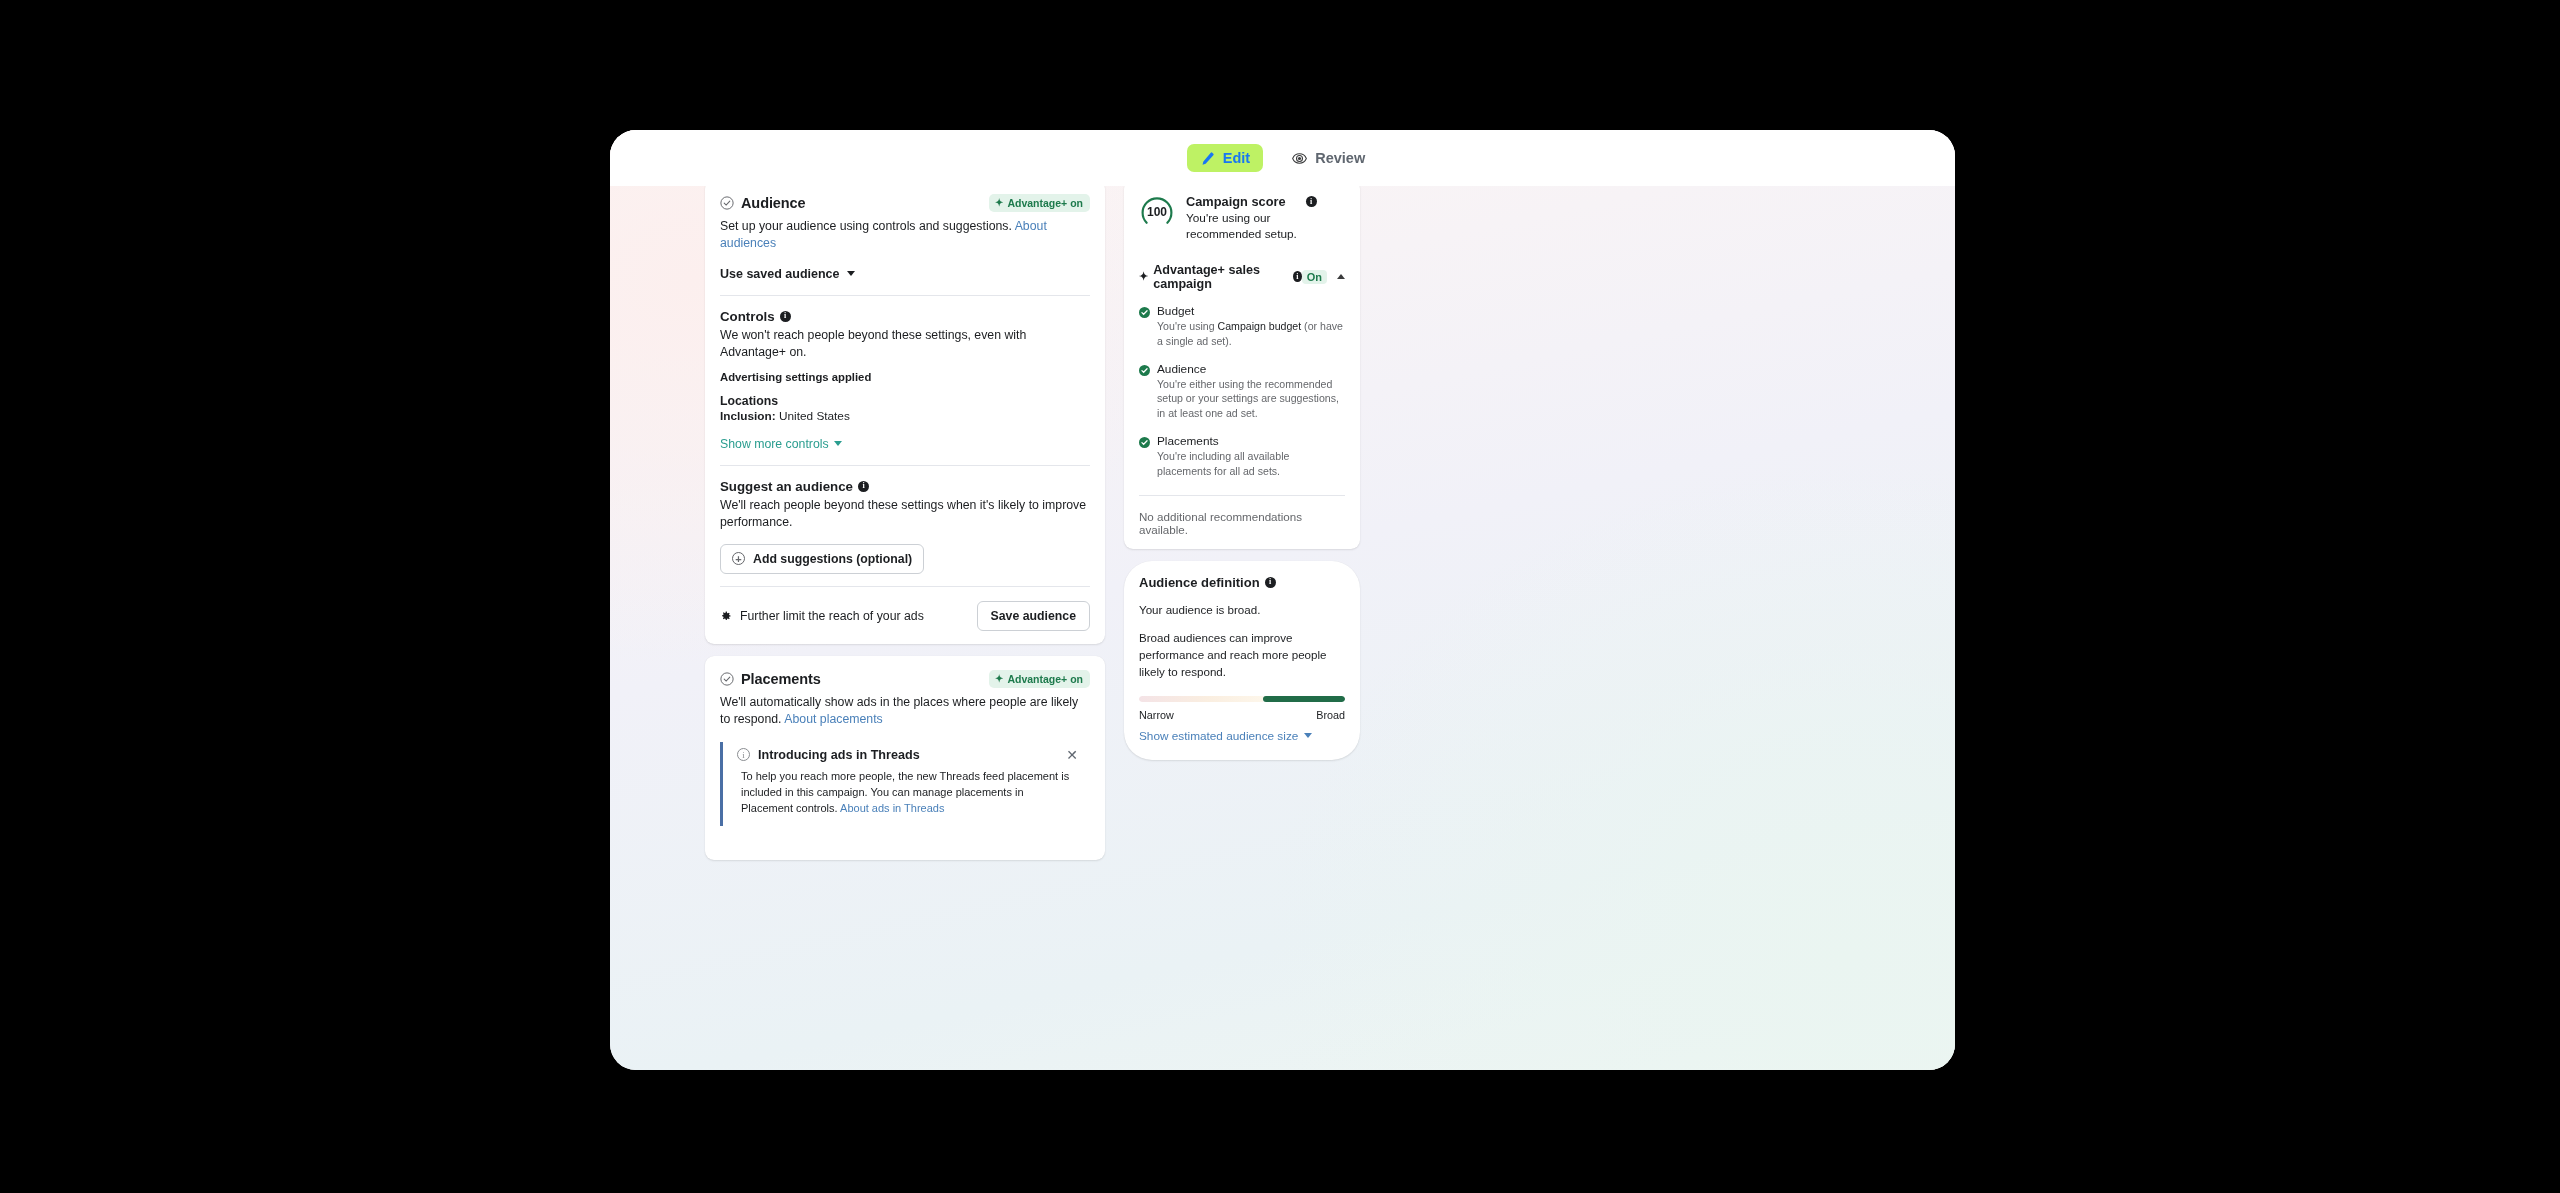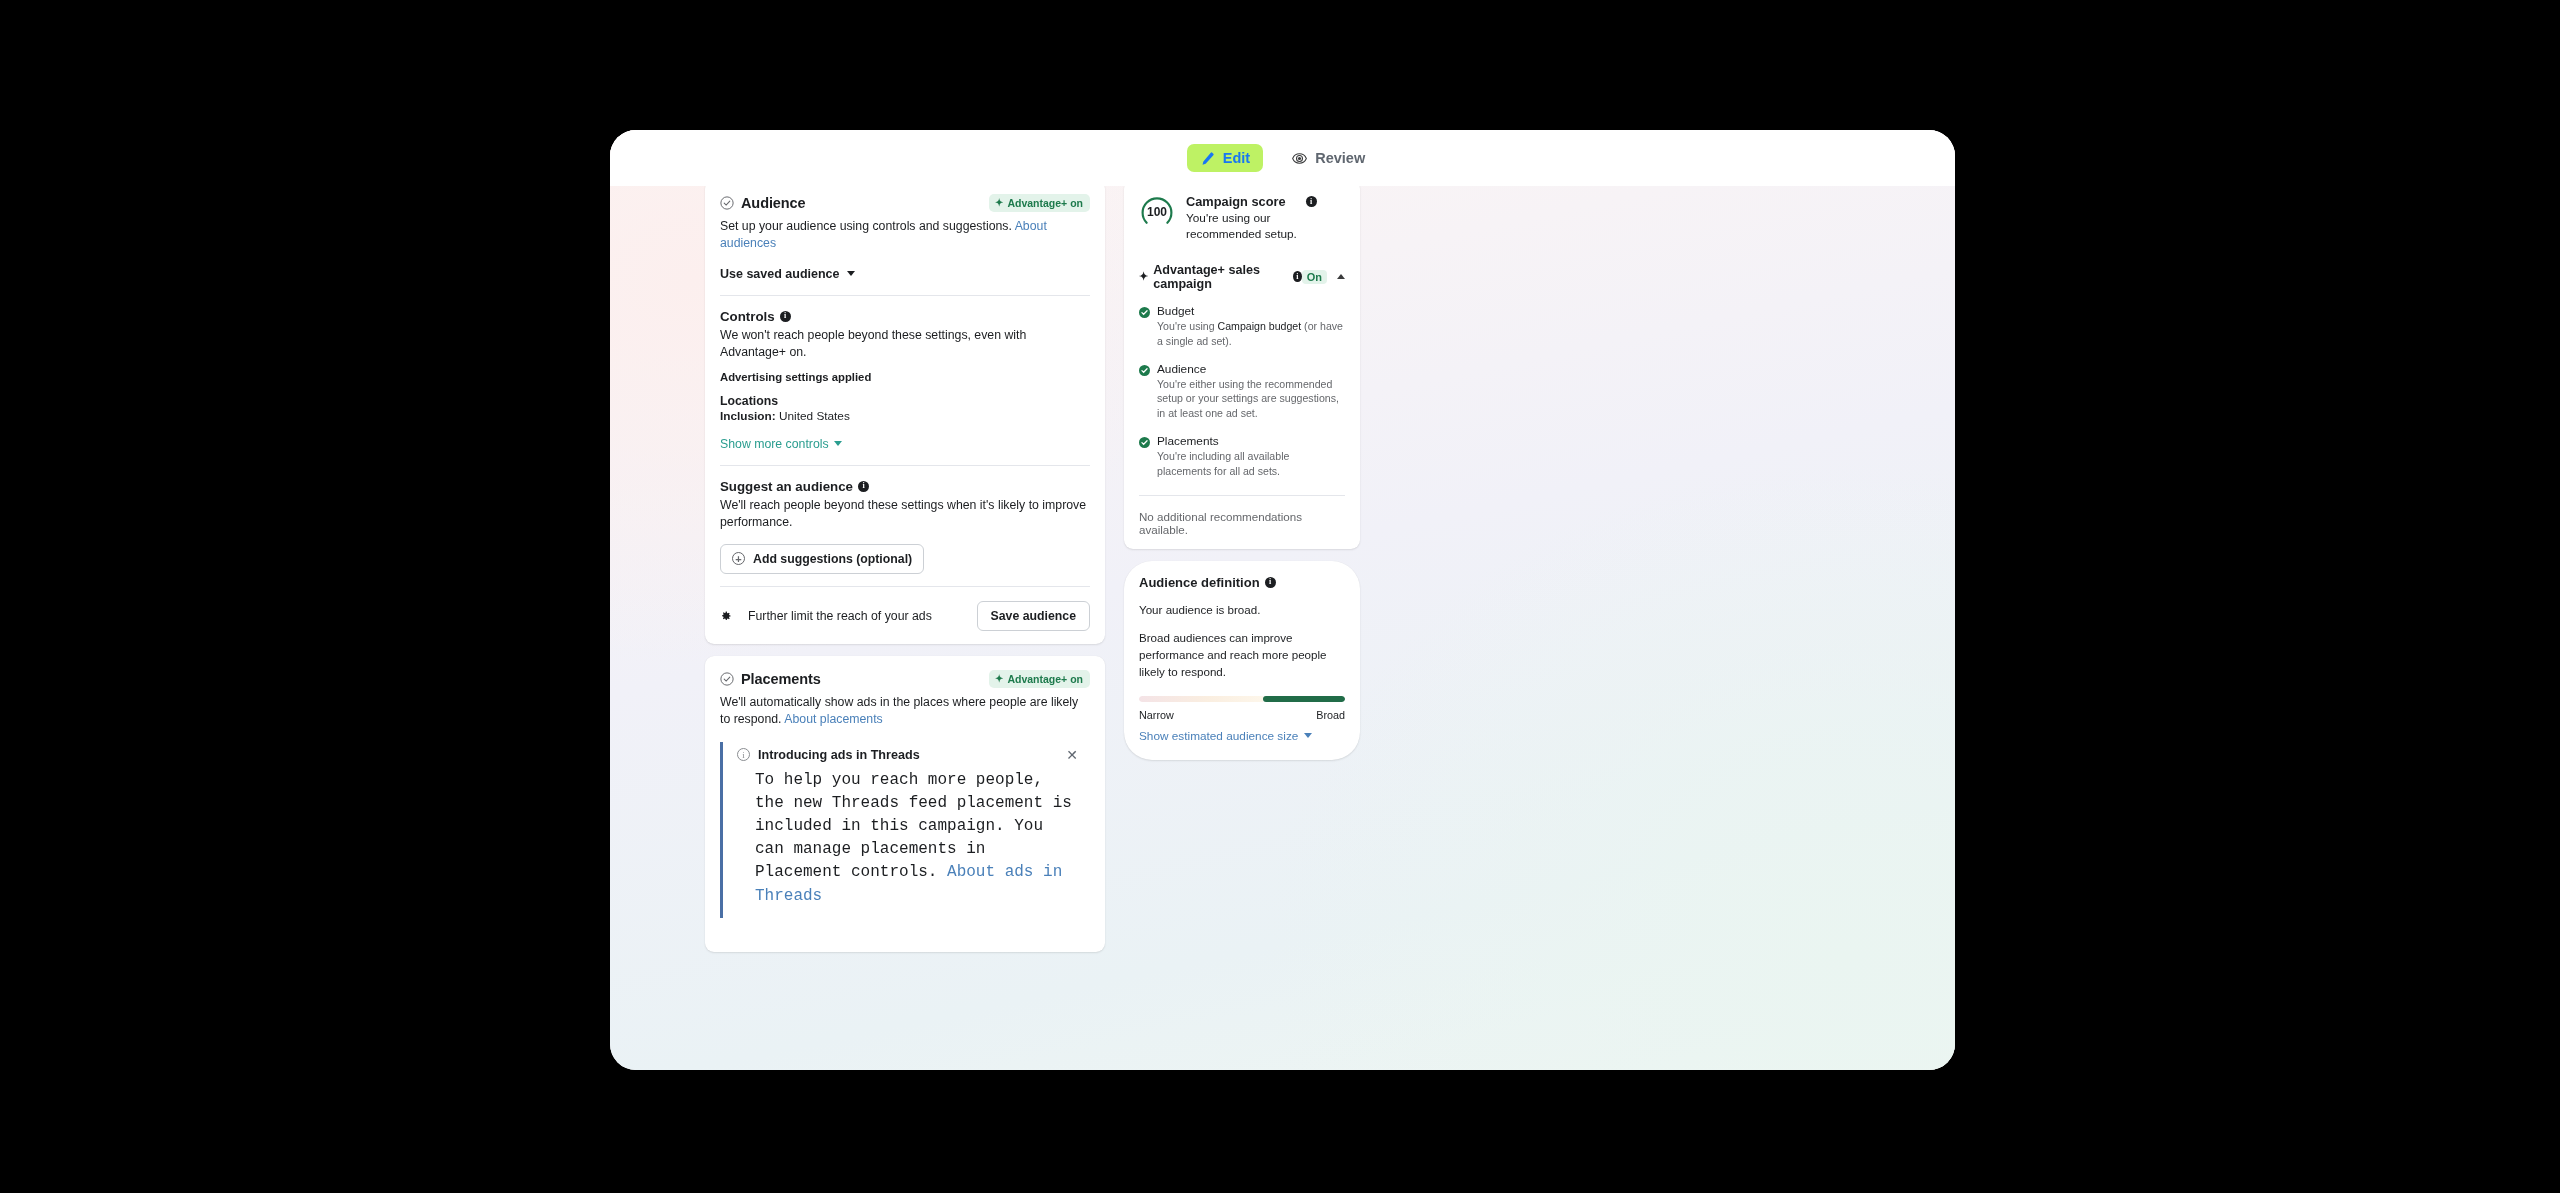--- a/index.html
+++ b/index.html
@@ -162,21 +162,21 @@
     width: 13px; height: 13px; border-radius: 50%;
     border: 1px solid #65676b; color: #65676b;
     font-size: 11px; line-height: 10px; text-align: center;
     display: inline-flex; align-items: center; justify-content: center;
   }
 
   .footer-row {
     display: flex; align-items: center; justify-content: space-between;
     padding-top: 2px;
   }
-  .limit-left { display: flex; align-items: center; gap: 16px; font-size: 12.3px; color: #1c1e21; cursor: pointer; }
+  .limit-left { display: flex; align-items: center; gap: 8px; font-size: 12.3px; color: #1c1e21; cursor: pointer; }
   .gear { width: 12px; height: 12px; display:block; }
   .save-btn {
     border: 1px solid #ccd0d5;
     border-radius: 6px;
     background: #fff;
     padding: 7px 13px;
     font-size: 12.3px;
     font-weight: 700;
     color: #1c1e21;
     cursor: pointer;
@@ -195,21 +195,21 @@
   }
   .notice-head-l { display: flex; align-items: center; gap: 8px; }
   .notice-title { font-size: 12.6px; font-weight: 700; color: #1c1e21; }
   .i-circ {
     width: 13px; height: 13px; border-radius: 50%;
     border: 1px solid #8a8d91; color: #8a8d91;
     font-size: 9px; display: inline-flex; align-items: center; justify-content: center;
     font-family: "Liberation Serif", serif;
   }
   .x-close { font-size: 14px; color: #606770; cursor: pointer; line-height: 1; padding-right: 10px; }
-  .notice-body { font-size: 16px; color: #1c1e21; line-height: 1.45; margin: 7px 0 0 18px; padding-right: 14px; font-family: Liberation Mono, monospace; }
+  .notice-body { font-size: 11px; color: #1c1e21; line-height: 1.45; margin: 7px 0 0 4px; padding-right: 14px; }
 
   
   .score-row { display: flex; align-items: flex-start; gap: 11px; }
   .gauge { position: relative; width: 36px; height: 36px; flex: none; }
   .gauge svg { width: 36px; height: 36px; display: block; }
   .gauge .num {
     position: absolute; inset: 0;
     display: flex; align-items: center; justify-content: center;
     font-size: 12px; font-weight: 700; color: #1c1e21;
   }

